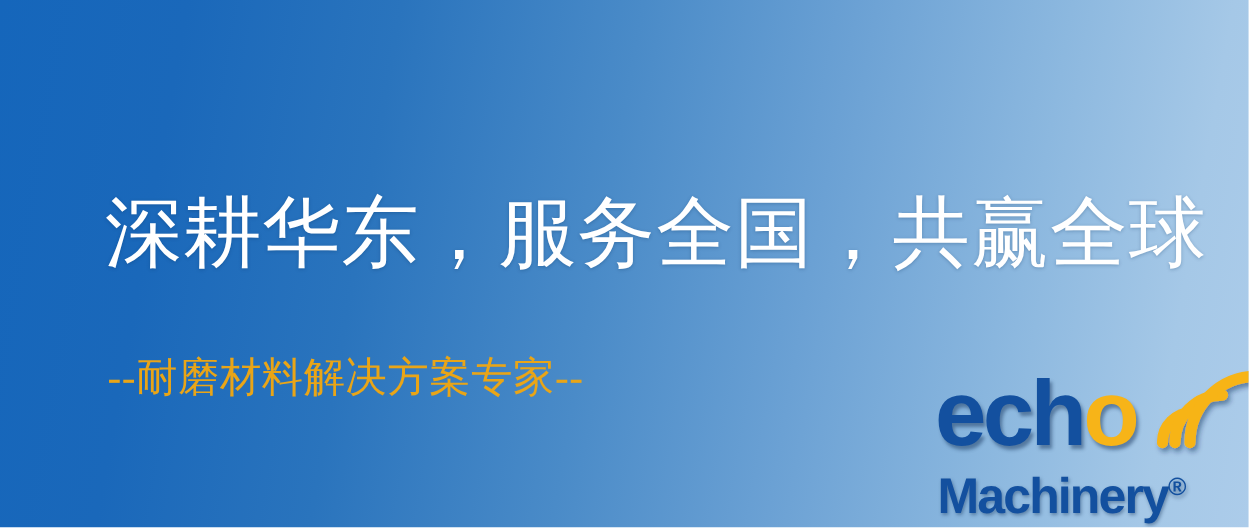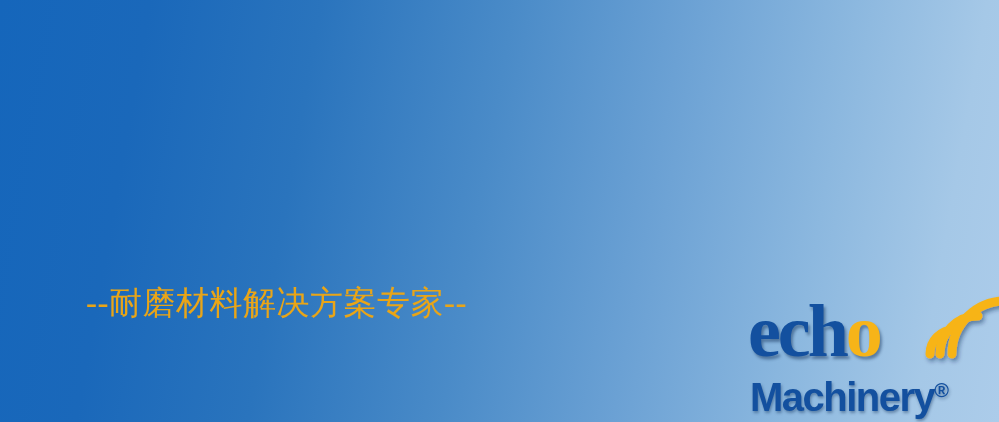--- a/index.html
+++ b/index.html
@@ -58,21 +58,21 @@
     position: absolute;
     left: 748px;
     top: 292px;
     width: 246px;
     height: 126px;
   }
   #logo-wordmark {
     position: absolute;
     left: 0px;
     top: 2px;
-    font-family: Liberation Serif, serif;
+    font-family: Liberation Sans, sans-serif;
     font-weight: bold;
     font-size: 74px;
     line-height: 74px;
     letter-spacing: -3px;
     color: #13509f;
     text-shadow: 2px 3px 3px rgba(10, 40, 80, 0.45);
     white-space: nowrap;
     text-align: center;
   }
   #logo-wordmark .echo-o {
@@ -104,20 +104,21 @@
     width: 82px;
     height: 74px;
     overflow: visible;
   }
 </style>
 </head>
 <body>
 
 <div id="banner">
 
+  <div id="headline">深耕华东，服务全国，共赢全球</div>
 
   <div id="subtitle">--耐磨材料解决方案专家--</div>
 
   <div id="logo">
 
     <div id="logo-wordmark"><span>ech</span><span class="echo-o">o</span></div>
 
     <svg id="logo-waves" viewBox="0 0 82 74">
       <defs>
         <filter id="wshadow" x="-30%" y="-30%" width="180%" height="180%">

